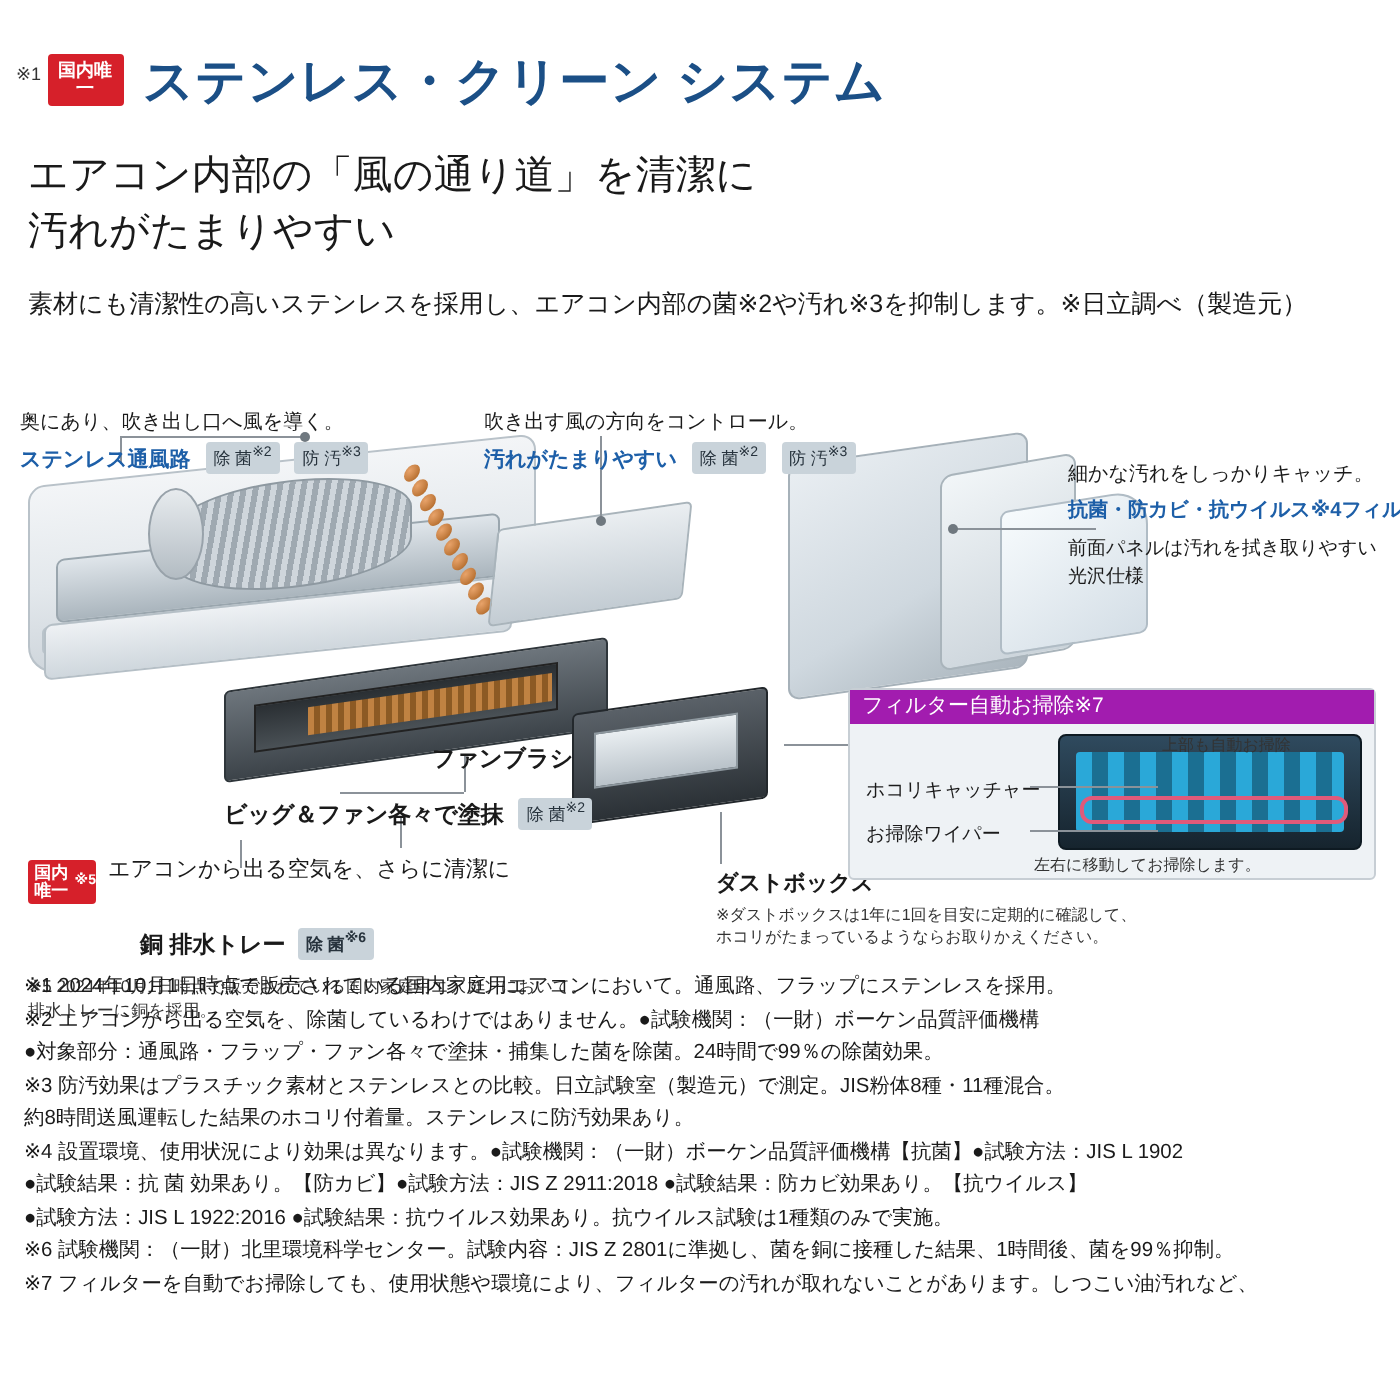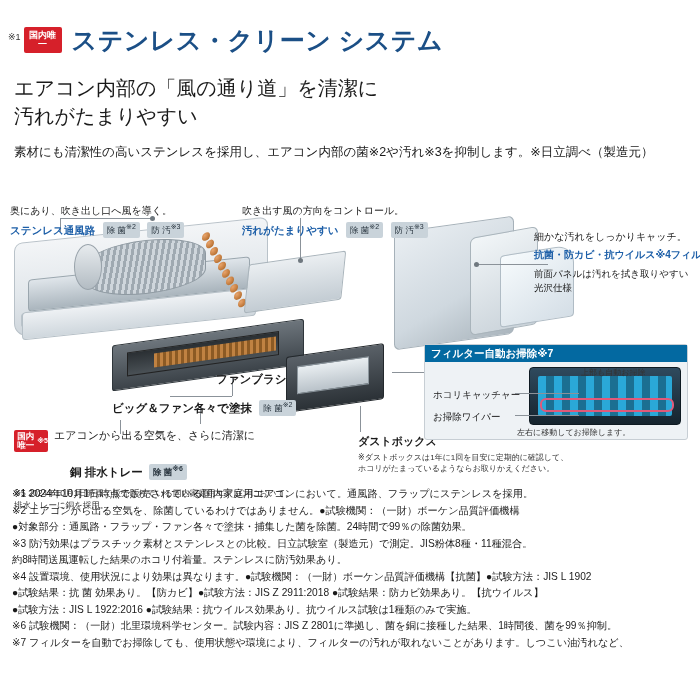--- a/index.html
+++ b/index.html
@@ -127,23 +127,23 @@
     background:linear-gradient(150deg,#f7fbfd,#d4dee6);
     border:1px solid #b0bcc5;border-radius:4px 18px 4px 4px;transform:skewY(-9deg);
   }
 
   
   .autobox{
     position:absolute;left:424px;top:172px;width:262px;height:94px;
     background:#eef2f5;border:1px solid #c7ced4;border-radius:3px;
   }
   .autobox-hd{
-    position:absolute;left:0;top:0;width:100%;height:17px;background:#0369a1;
+    position:absolute;left:0;top:0;width:100%;height:17px;background:#a21caf;
     color:#fff;font-size:10.5px;line-height:17px;padding-left:6px;box-sizing:border-box;
-    font-weight:700;
+    font-weight:400;
   }
   .autobox-dev{
     position:absolute;right:6px;top:22px;width:150px;height:56px;
     background:linear-gradient(180deg,#2f4a5e,#16242e);
     border:1px solid #0e1a22;border-radius:4px;overflow:hidden;
   }
   .autobox-dev .strip{
     position:absolute;left:8px;top:8px;width:134px;height:40px;
     background:repeating-linear-gradient(90deg,#2aa8d8 0 8px,#1b6f92 8px 16px);
     border-radius:2px;

